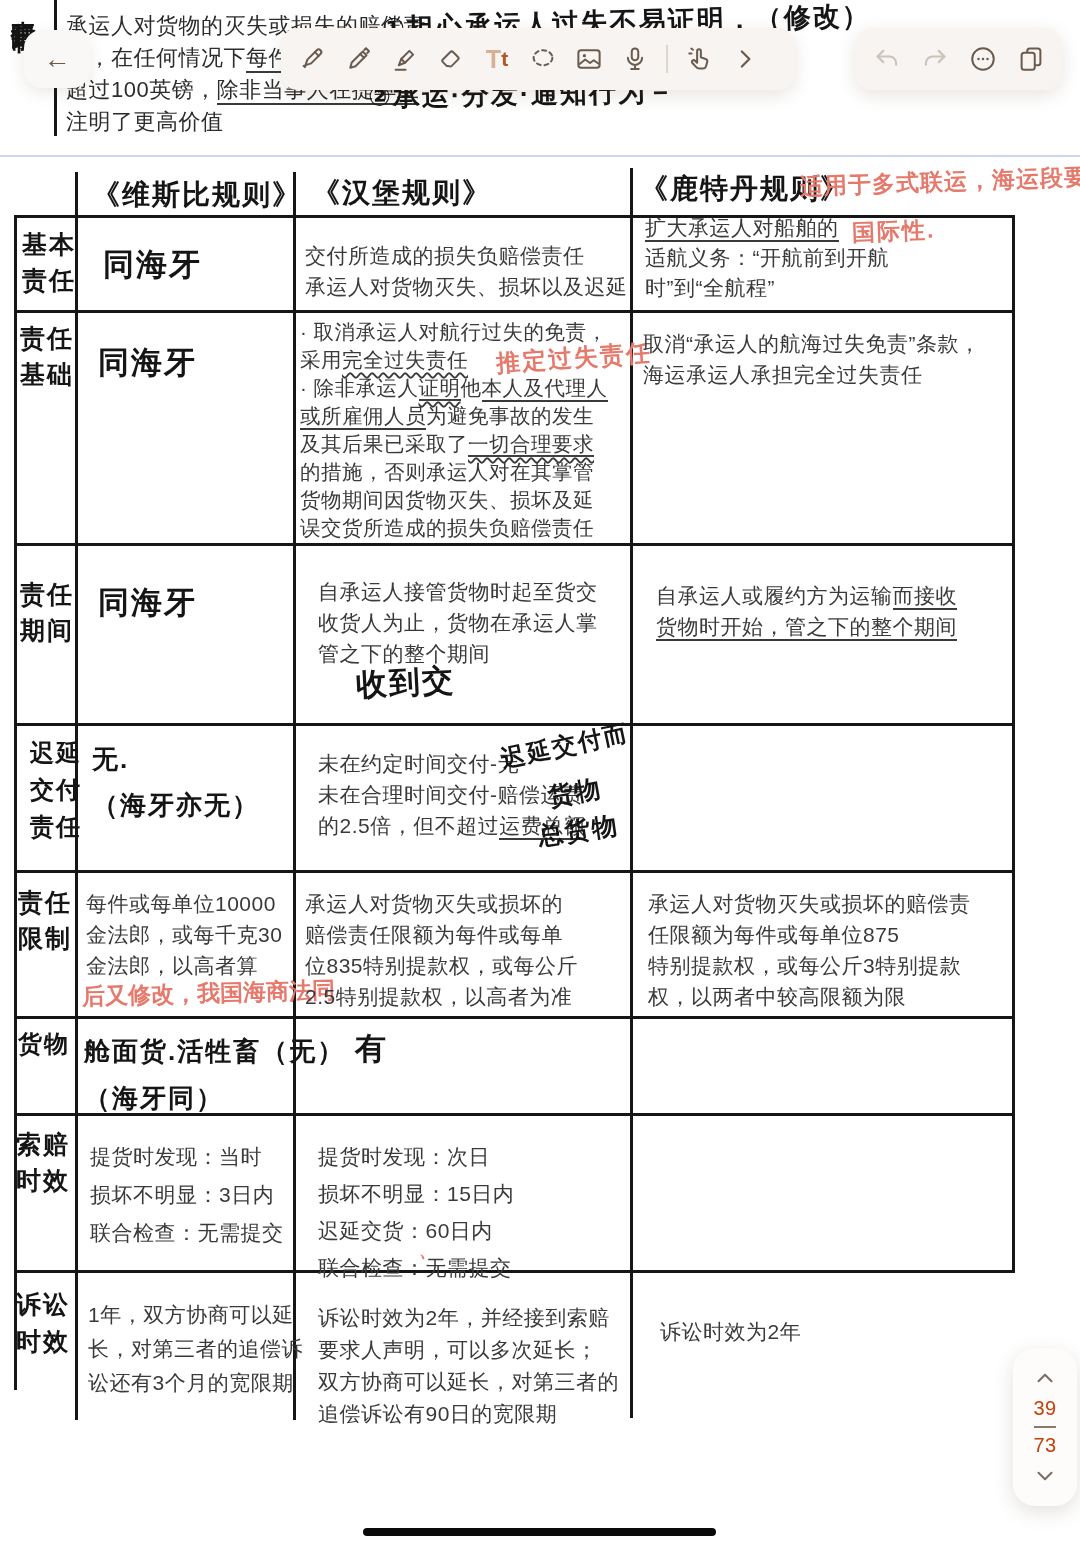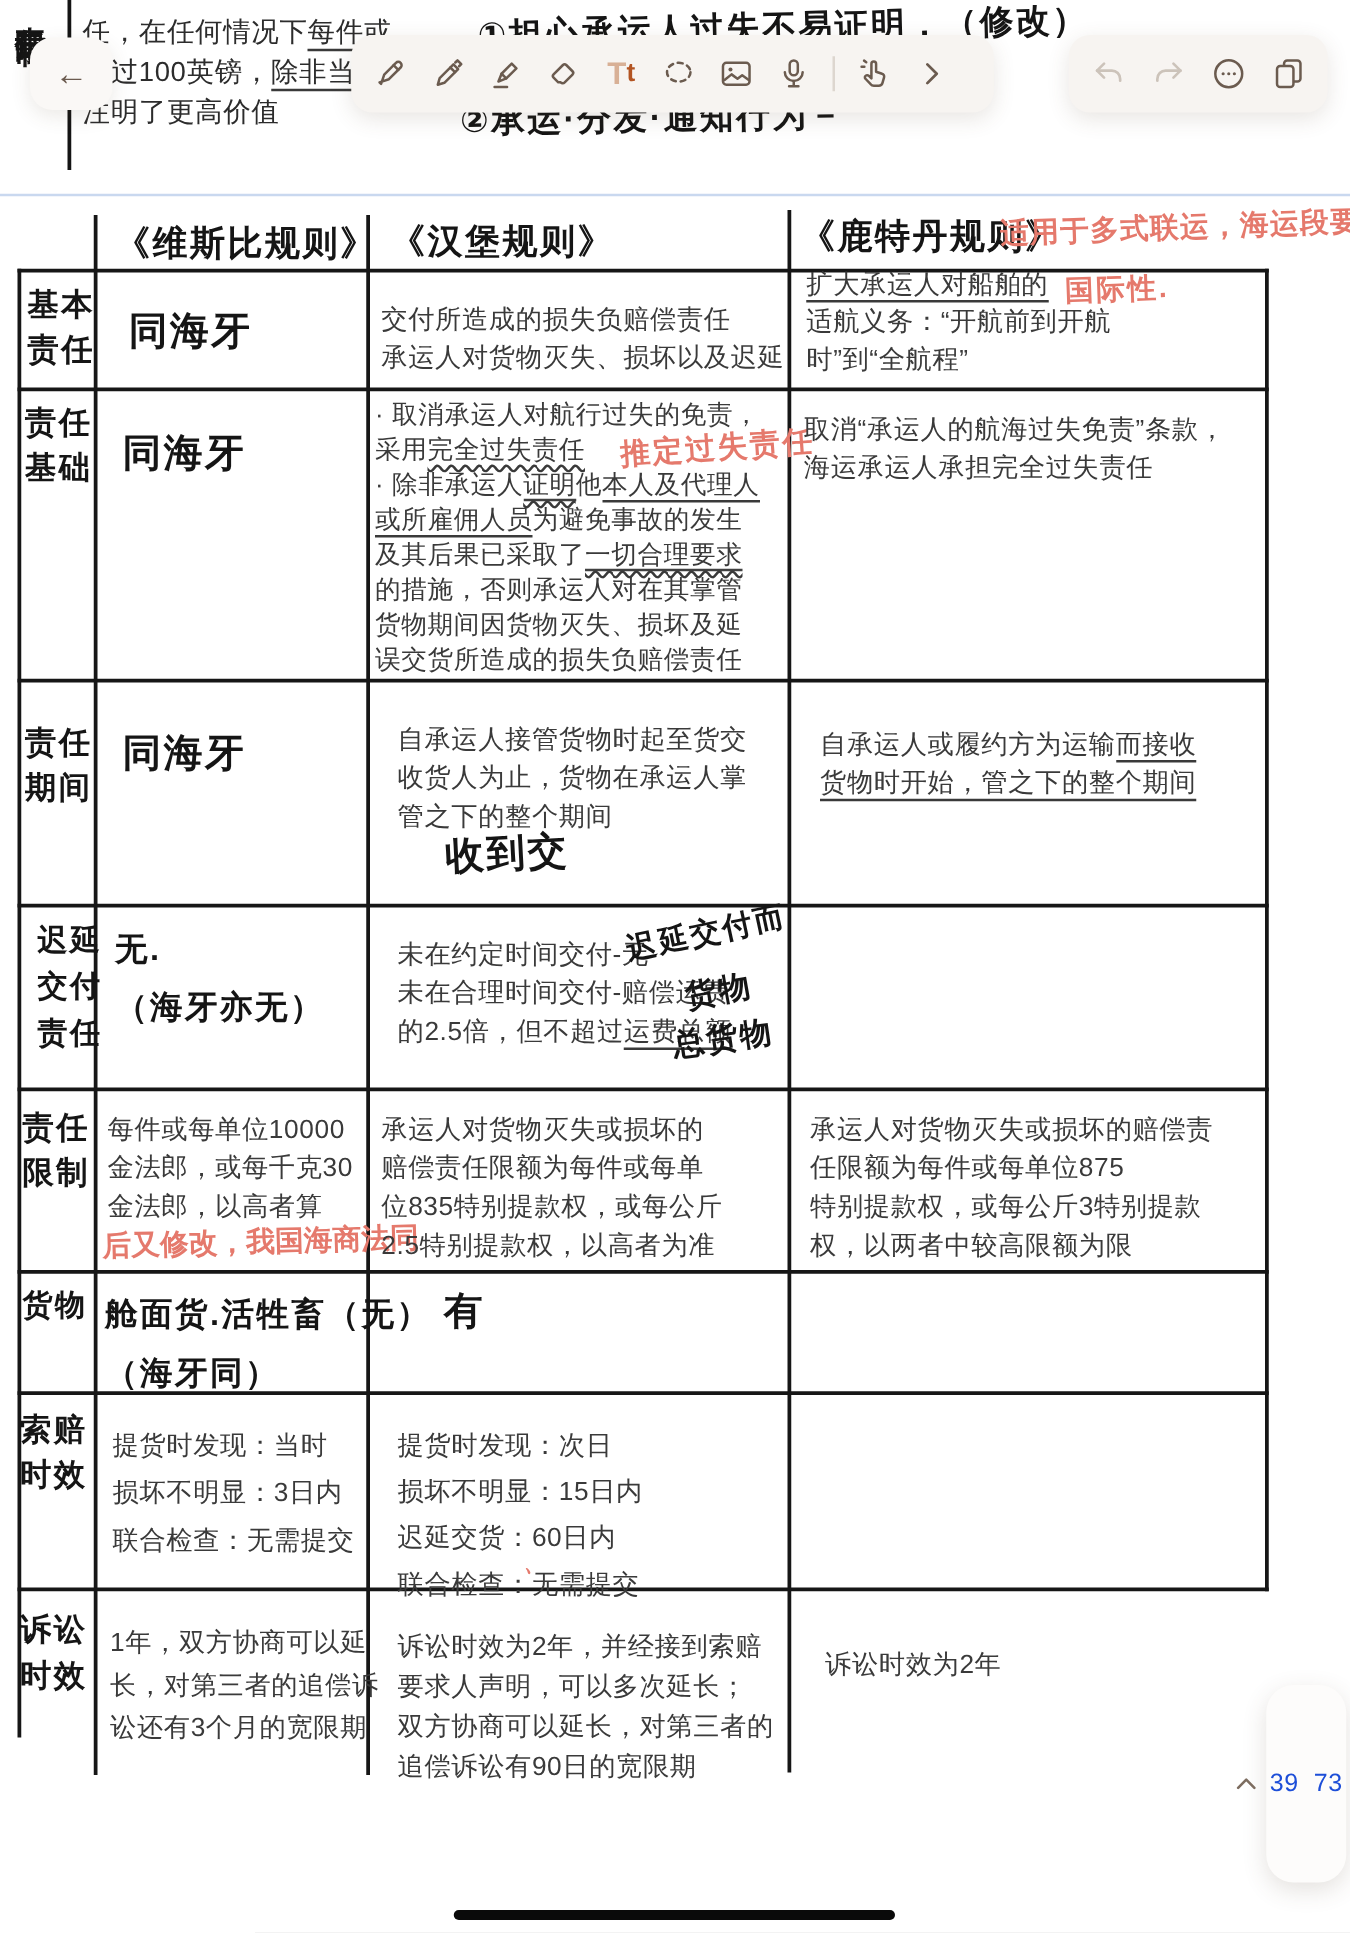--- a/index.html
+++ b/index.html
@@ -27,36 +27,37 @@
   .tool svg{width:30px;height:30px;}
   .dim{color:#ccc3ba;}
   .tdiv{width:2px;height:28px;background:#ddd6cf;flex:0 0 auto;}
   .tt{font-weight:800;font-size:25px;letter-spacing:0;}
   .tt .T1{color:#d8b096;} .tt .T2{color:#b35422;font-size:21px;}
   .backbtn{position:absolute;left:24px;top:30px;width:66px;height:58px;background:#faf8f6;border-radius:18px;
            box-shadow:0 5px 16px rgba(90,70,50,.12);display:flex;align-items:center;justify-content:center;
            color:#6b5b4f;font-size:27px;z-index:10;}
   
   .pagenav{position:absolute;left:1013px;top:1348px;width:64px;height:158px;background:#fdfcfb;border-radius:22px;
-           box-shadow:0 6px 20px rgba(90,70,50,.16);display:flex;flex-direction:row;align-items:center;
-           justify-content:center;gap:6px;color:#1d4ed8;z-index:10;}
+           box-shadow:0 6px 20px rgba(90,70,50,.16);display:flex;flex-direction:column;align-items:center;
+           justify-content:center;gap:6px;color:#c2410c;z-index:10;}
   .pagenav .num{font-size:20px;letter-spacing:.5px;}
   .pagenav .pdiv{width:22px;height:2px;background:#8a7a6d;}
   .homebar{position:absolute;left:363px;top:1528px;width:353px;height:8px;border-radius:4px;background:#0a0a0a;}
   .vert{writing-mode:vertical-rl;text-orientation:upright;}
 </style>
 </head>
 <body>
 
 <div class="canvas">
 
   <div class="abs" style="left:54px;top:0;width:3px;height:136px;background:#141414;"></div>
   <div class="abs hw vert" style="left:8px;top:0;height:150px;font-size:25px;letter-spacing:3px;">责任限制</div>
 
   <div class="abs tx" style="left:66px;top:10px;font-size:22px;line-height:32px;color:#2c2c2c;">
+      <div class="line"><span>承运人对货物的灭失或损失的赔偿责</span></div>
       <div class="line"><span>任，在任何情况下</span><span class="u">每件或</span></div>
       <div class="line"><span>超过100英镑，</span><span class="u">除非当事人在提单上</span></div>
       <div class="line"><span>注明了更高价值</span></div>
     </div>
 
   <div class="abs hw" style="left:382px;top:4px;font-size:27px;transform:rotate(-1.5deg);">①担心承运人过失不易证明，（修改）</div>
   <div class="abs hw" style="left:368px;top:76px;font-size:27px;transform:rotate(-1deg);">②承运·分发·通知行为－</div>
 
   <div class="ruled" style="top:155px;"></div>
 

